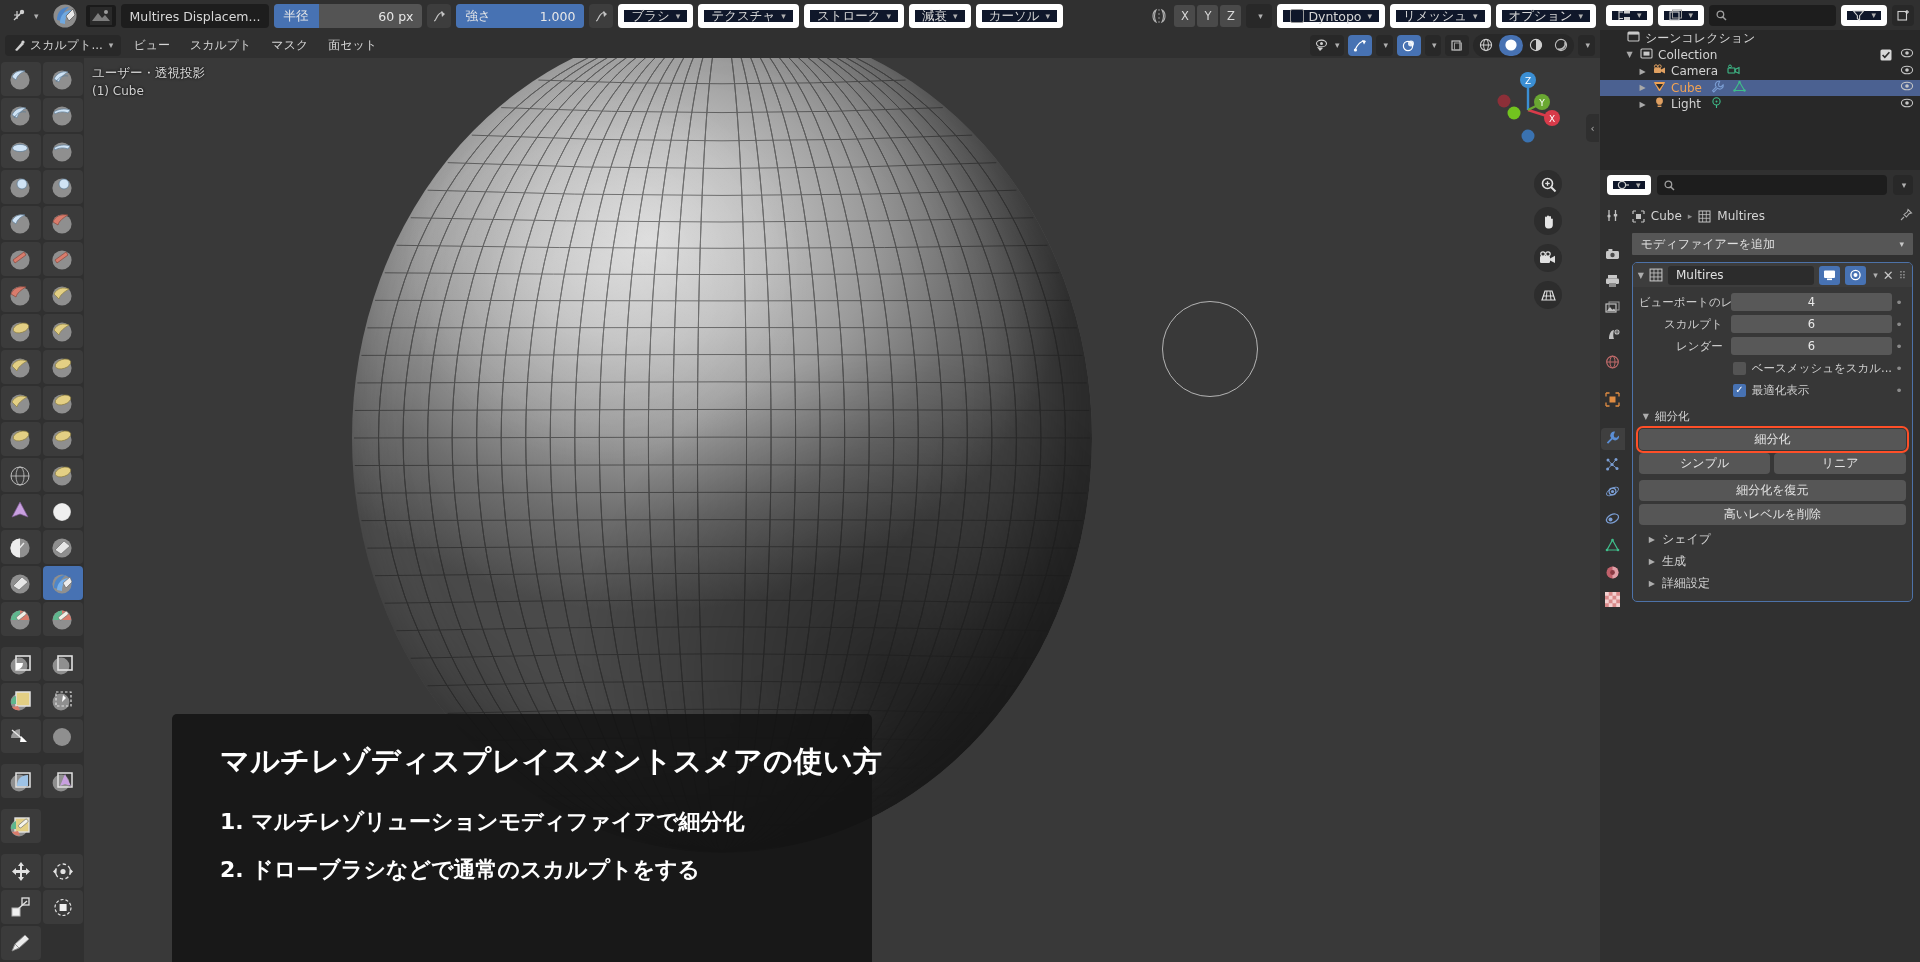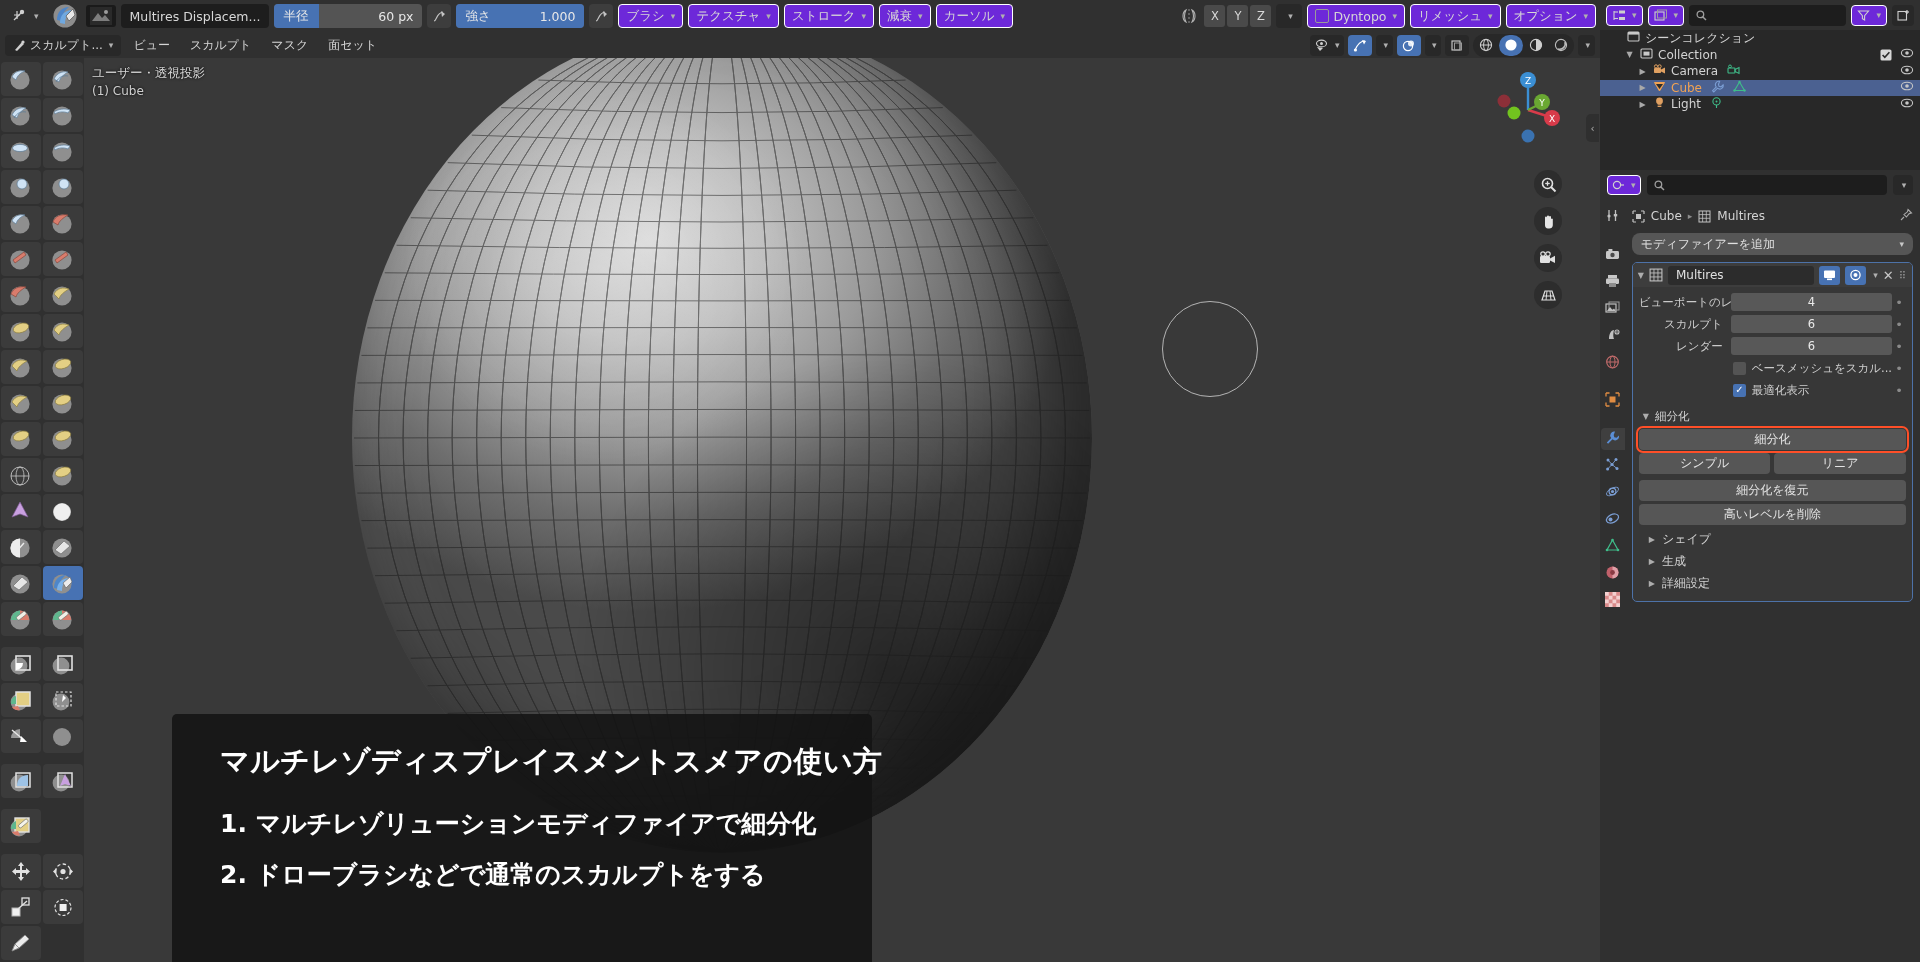--- a/index.html
+++ b/index.html
@@ -12,21 +12,21 @@
   }
   #app { position: relative; width: 1920px; height: 962px; }
 
   
   .topbar {
     position: absolute; left: 0; top: 0; width: 1600px; height: 32px;
     background: #303030; display: flex; align-items: center; gap: 5px;
     padding: 0 4px;
   }
   .tb-btn {
-    height: 24px; background: #6d28d9; border: 1px solid #ffffff; border-radius: 4px;
+    height: 24px; background: #0f172a; border: 6px solid #ffffff; border-radius: 4px;
     display: flex; align-items: center; gap: 4px; padding: 0 7px;
     font-size: 12.5px; color: #d6d6d6; white-space: nowrap;
   }
   .tb-flat { background: transparent; border: none; }
   .icon-box {
     width: 26px; height: 24px; background: #282828; border-radius: 4px;
     display: flex; align-items: center; justify-content: center;
   }
   .chev { font-size: 9px; color: #b0b0b0; margin-left: 2px; }
   .brush-thumb {
@@ -156,21 +156,21 @@
   .overlay {
     position: absolute; left: 88px; top: 656px; width: 700px; height: 276px;
     background: rgba(19,19,19,.88); border-radius: 5px;
     padding: 28px 0 0 48px;
   }
   .ov-title {
     font-size: 29px; font-weight: bold; color: #ffffff; letter-spacing: .5px;
     white-space: nowrap; margin-bottom: 25px;
   }
   .ov-item {
-    font-size: 25px; font-weight: bold; color: #ffffff; white-space: nowrap;
+    font-size: 22px; font-weight: bold; color: #ffffff; white-space: nowrap;
     margin-bottom: 18px;
   }
 
   
   .outliner {
     position: absolute; left: 1600px; top: 0; width: 320px; height: 170px;
     background: #282828;
   }
   .out-header {
     height: 30px; background: #303030; display: flex; align-items: center;
@@ -217,21 +217,21 @@
   .props-main { flex: 1; background: #303030; padding: 5px 7px 0 6px; }
 
   .bc {
     height: 22px; display: flex; align-items: center; gap: 6px;
     font-size: 12px; color: #d3d3d3;
   }
   .bc .sep { font-size: 9px; color: #8d8d8d; }
   .bc .pin { margin-left: auto; }
 
   .add-mod {
-    height: 22px; margin: 6px 0 7px 0; background: #565656; border-radius: 8px;
+    height: 22px; margin: 6px 0 7px 0; background: #565656; border-radius: 1px;
     display: flex; align-items: center; padding: 0 9px; font-size: 12px; color: #e0e0e0;
   }
   .add-mod .chev2 { margin-left: auto; font-size: 9px; color: #c8c8c8; }
 
   .mod-panel {
     background: #373737; border: 1px solid #4d72a8; border-radius: 5px; overflow: hidden;
   }
   .mod-head {
     height: 24px; display: flex; align-items: center; gap: 5px; padding: 0 5px;
     background: #3d3d3d;

